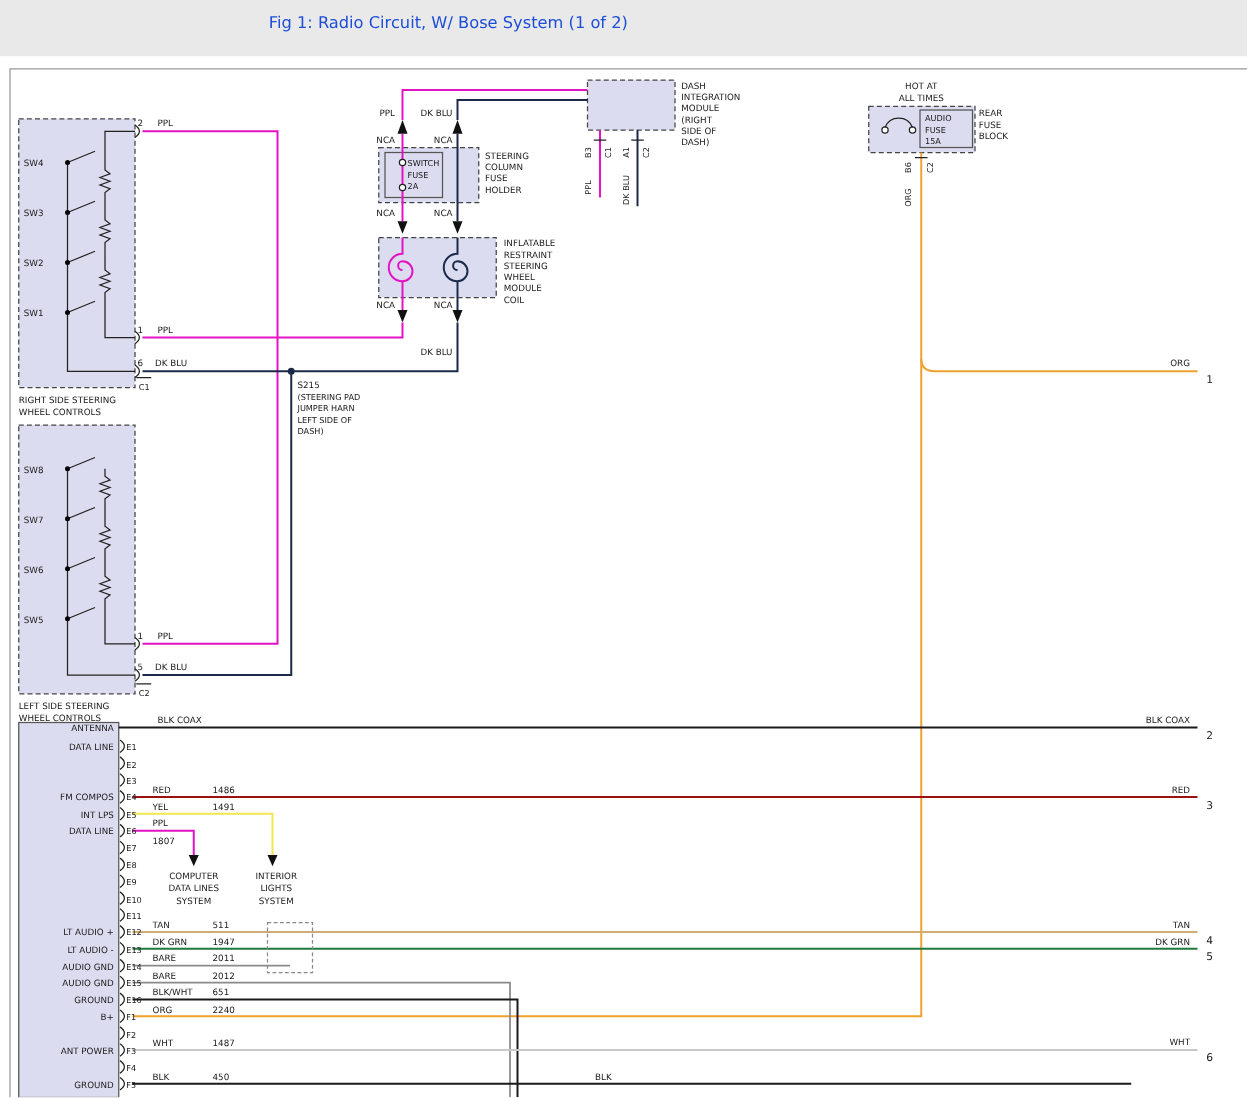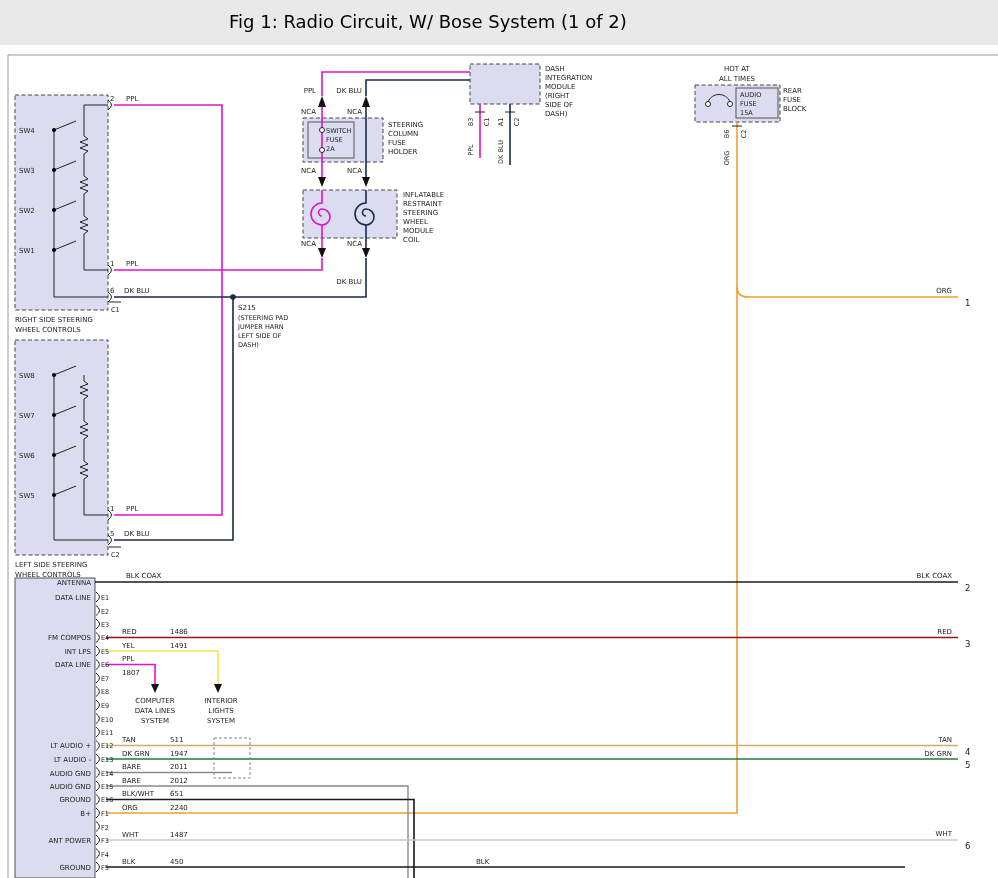--- a/index.html
+++ b/index.html
@@ -1,18 +1,18 @@
 <!DOCTYPE html>
 <html><head>
 <meta charset="utf-8">
 <style>
   html,body{margin:0;padding:0;background:#fff;font-family:"DejaVu Sans",sans-serif;}
   #page{position:relative;width:998px;height:878px;overflow:hidden;background:#fff;}
   #hdr{position:absolute;top:0;left:0;width:998px;height:45px;background:#e9e9e9;}
-  #hdr .title{position:absolute;left:229px;top:11px;font-size:18px;color:#000000;}
+  #hdr .title{position:absolute;left:215px;top:11px;font-size:13px;color:#1d4ed8;}
   svg{position:absolute;top:45px;left:0;}
   svg text{font-family:"DejaVu Sans",sans-serif;fill:#1a1a1a;}
   .t7{font-size:7px}.t65{font-size:6.5px}.t8{font-size:8.5px}
   .e{text-anchor:end}.m{text-anchor:middle}
   .module{fill:#dcdcf0;stroke:#444;stroke-width:1;stroke-dasharray:4 2.5;}
   .solidbox{fill:#dcdcf0;stroke:#555;stroke-width:1;}
   .thin{stroke:#222;stroke-width:1;fill:none;}
   .wp{stroke:#e313c4;stroke-width:1.6;fill:none;}
   .wb{stroke:#1b2a4a;stroke-width:1.6;fill:none;}
   .wo{stroke:#efa130;stroke-width:1.6;fill:none;}

